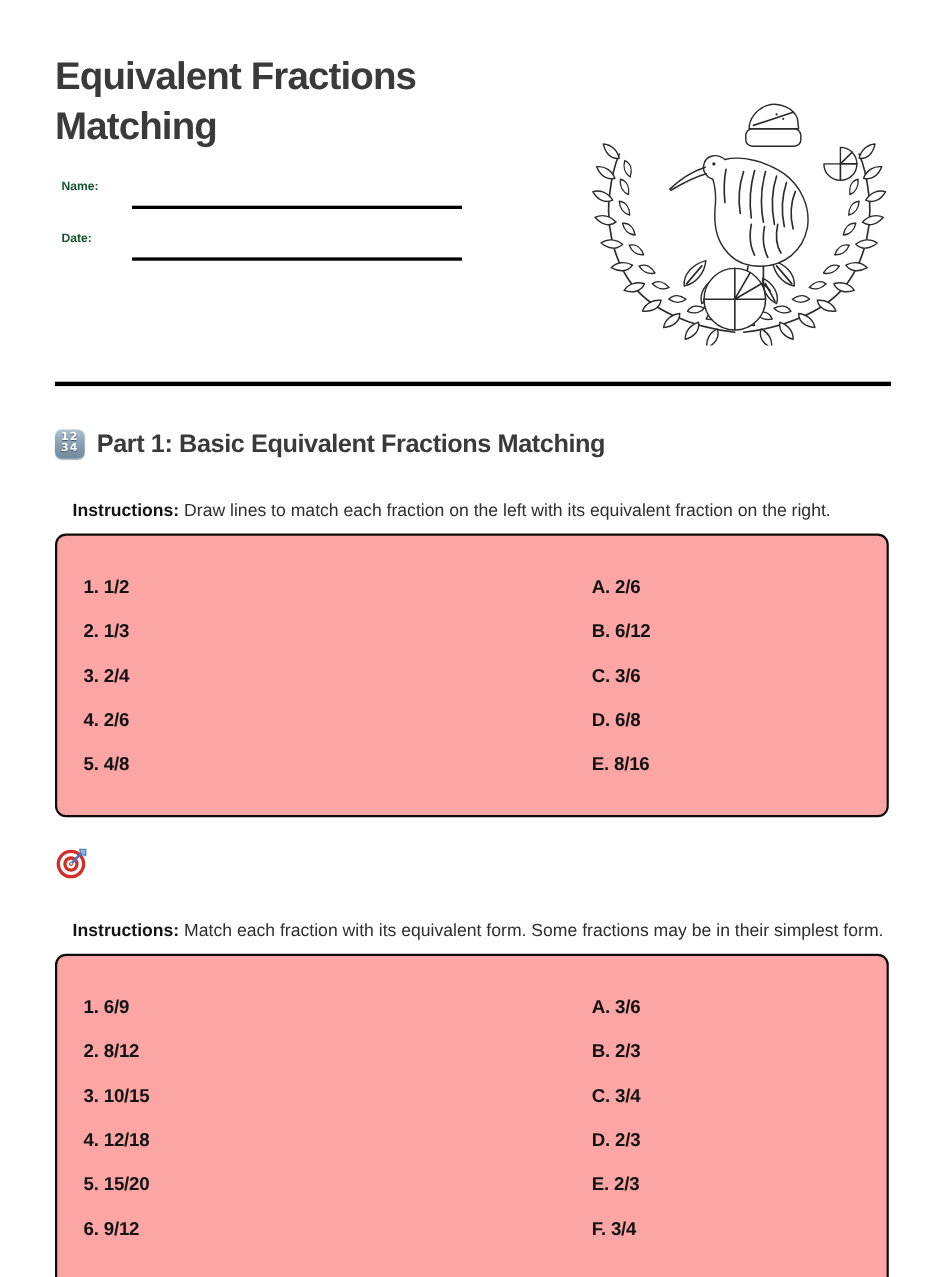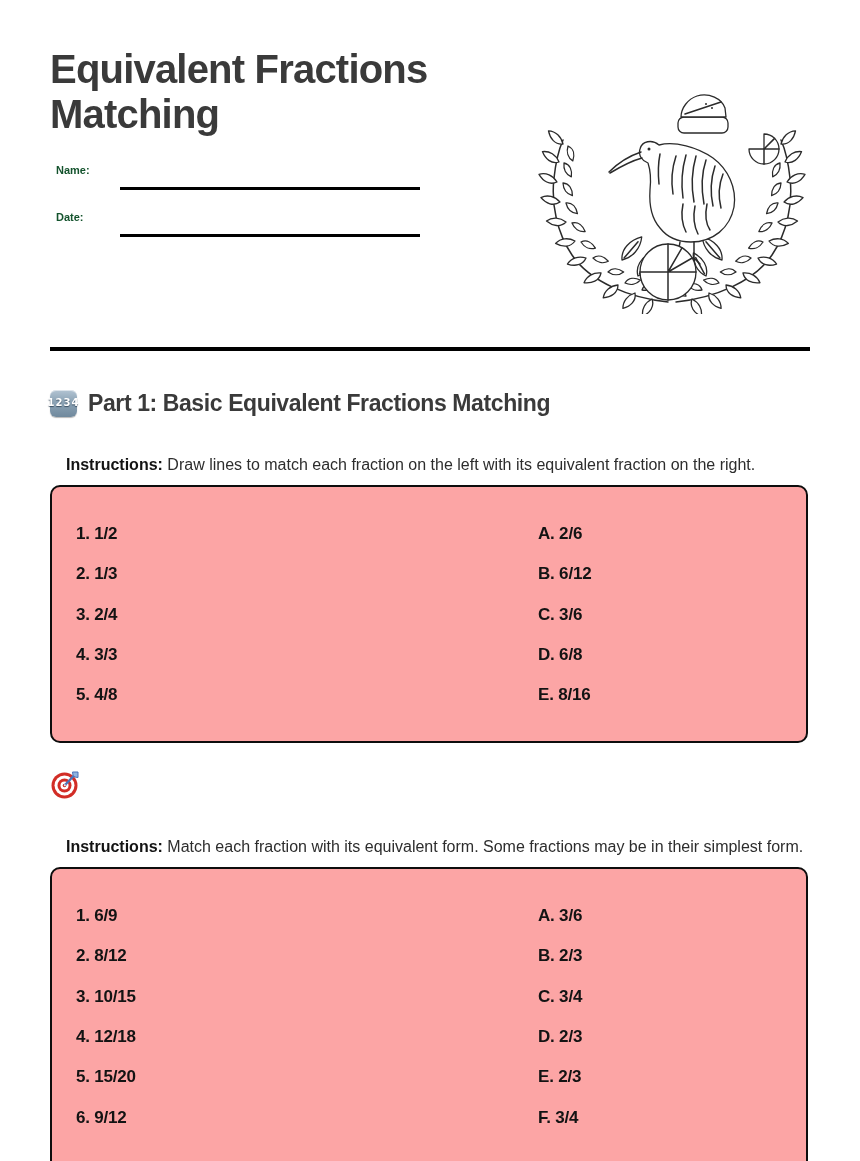--- a/index.html
+++ b/index.html
@@ -3,21 +3,21 @@
 <meta charset="utf-8">
 <style>
   html,body { margin:0; padding:0; background:#ffffff; }
   .page {
     position:relative; width:860px; height:1161px; background:#ffffff;
     overflow:hidden; font-family:"Liberation Sans", sans-serif;
   }
   
   .title {
     position:absolute; left:50px; top:47px; width:470px; margin:0;
-    font-size:40px; line-height:45px; font-weight:700; color:#3a3a3a;
+    font-size:35px; line-height:45px; font-weight:700; color:#3a3a3a;
     letter-spacing:-0.8px;
   }
   .field-label {
     position:absolute; left:56px; font-size:11px; font-weight:700; color:#14532d;
   }
   #name-label { top:164px; }
   #date-label { top:211px; }
   .field-line {
     position:absolute; left:120px; width:300px; height:2.5px; background:#000;
   }
@@ -39,21 +39,21 @@
   
   .section-heading { position:absolute; left:50px; display:flex; align-items:center; gap:11px; height:32px; }
   #heading1 { top:387px; }
   #heading2 { top:769px; }
   .section-heading h2 {
     margin:0; font-size:23px; font-weight:700; color:#3a3a3a; letter-spacing:-0.4px; white-space:nowrap;
   }
   .numbers-icon {
     width:27px; height:27px; border-radius:6px; flex:0 0 27px;
     background:linear-gradient(180deg,#b3c4d3 0%,#8fa6b8 40%,#70899d 100%);
-    display:flex; flex-direction:row; align-items:center; justify-content:center;
+    display:flex; flex-direction:column; align-items:center; justify-content:center;
     box-shadow: inset 0 1px 0 rgba(255,255,255,.55), 0 1px 1px rgba(0,0,0,.28);
   }
   .numbers-icon span {
     font-size:10px; line-height:10.5px; font-weight:700; color:#fff;
     text-shadow:0 1px 1px rgba(25,45,65,.7); letter-spacing:1px;
     font-family:"DejaVu Sans", sans-serif;
   }
   .target-icon { width:30px; height:30px; flex:0 0 30px; }
 
   
@@ -195,21 +195,21 @@
     </div>
     <div class="match-row">
       <span class="match-item">2. 1/3</span>
       <span class="match-item">B. 6/12</span>
     </div>
     <div class="match-row">
       <span class="match-item">3. 2/4</span>
       <span class="match-item">C. 3/6</span>
     </div>
     <div class="match-row">
-      <span class="match-item">4. 3/3</span>
+      <span class="match-item">4. 2/6</span>
       <span class="match-item">D. 6/8</span>
     </div>
     <div class="match-row">
       <span class="match-item">5. 4/8</span>
       <span class="match-item">E. 8/16</span>
     </div>
   </div>
 
   <div class="section-heading" id="heading2">
     <svg class="target-icon" viewBox="0 0 30 30" aria-hidden="true">

